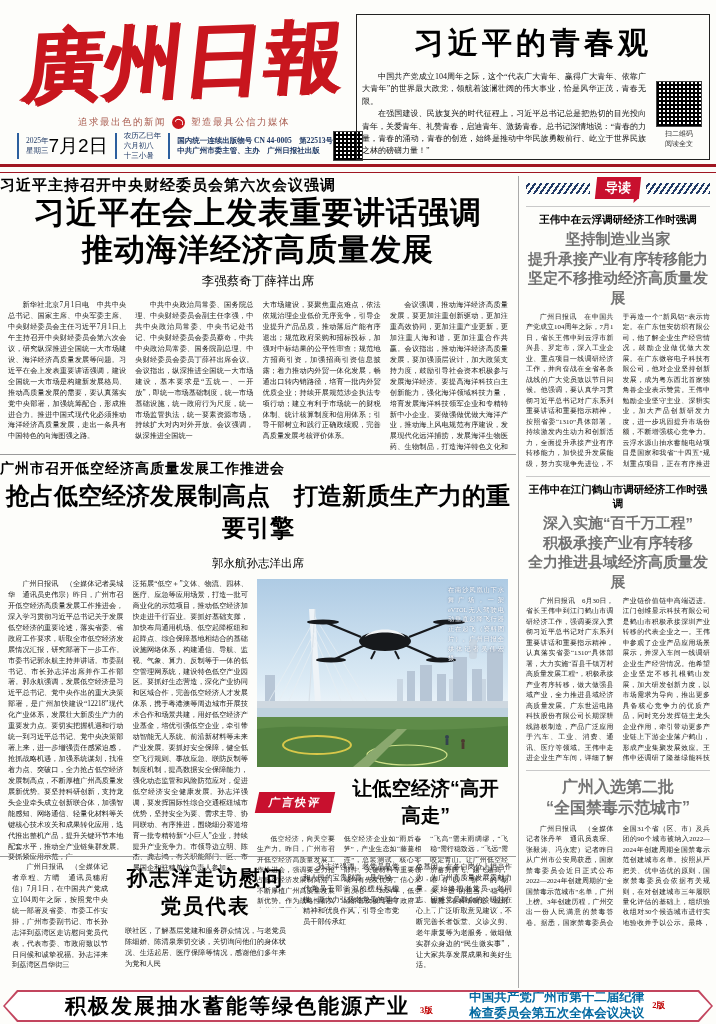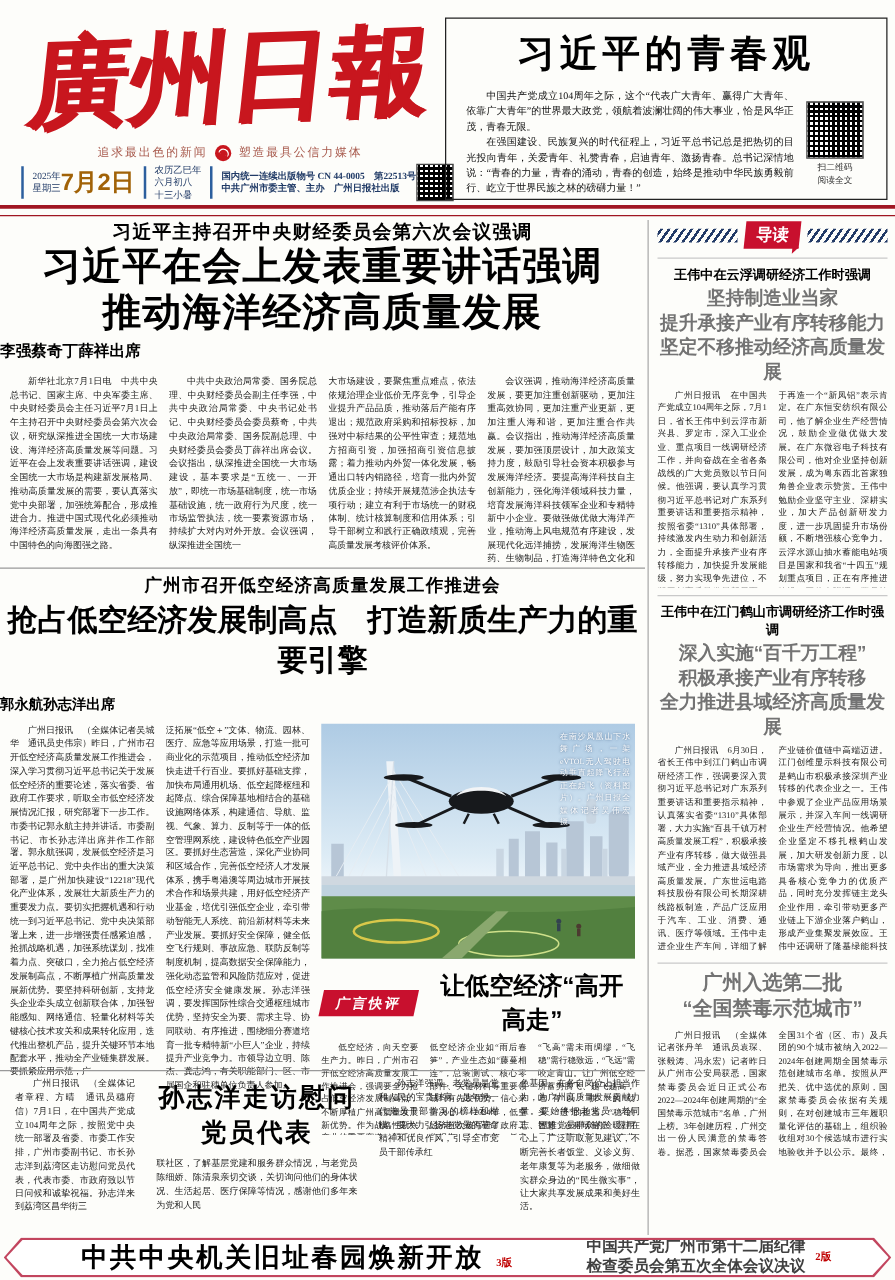--- a/index.html
+++ b/index.html
@@ -17,39 +17,39 @@
              font-family:"DejaVu Serif",serif;transform:skewX(-8deg) rotate(-2deg);
              letter-spacing:1px;text-shadow:2px 1px 0 #c8161e;}
   .tagline{left:16px;top:116px;width:336px;text-align:center;font-size:9.5px;color:#a85a4d;
            letter-spacing:1.5px;display:flex;align-items:center;justify-content:center;gap:6px;}
   .tagcircle{width:13px;height:13px;border-radius:50%;background:#c8161e;position:relative;flex:0 0 auto;}
   .tagcircle::after{content:"";position:absolute;left:3px;top:3px;width:7px;height:4px;
                     border:1.5px solid #fff;border-bottom:none;border-radius:6px 6px 0 0;transform:rotate(25deg);}
   .datebar{left:10px;top:130px;width:348px;height:32px;display:flex;align-items:center;color:#203a66;}
   .vsep{width:2px;height:26px;background:#2c5f9e;margin:0 7px;flex:0 0 auto;}
   .d-tiny{font-size:7.5px;line-height:1.35;white-space:nowrap;}
-  .d-big{font-size:19px;font-weight:700;color:#a16207;font-family:"Liberation Sans",sans-serif;white-space:nowrap;}
+  .d-big{font-size:19px;font-weight:400;color:#000000;font-family:"Liberation Sans",sans-serif;white-space:nowrap;}
   .qr{background:repeating-linear-gradient(90deg,#000 0 2px,transparent 2px 4px),
                repeating-linear-gradient(0deg,#000 0 2px,#fff 2px 4px);border:1px solid #444;}
   .redrule{left:0;top:164px;width:716px;height:5px;border-top:3px solid #a01622;border-bottom:1px solid #a01622;}
   
-  .youth{left:356px;top:14px;width:354px;height:146px;border:1.5px solid #222;box-sizing:border-box;padding:6px 16px;}
+  .youth{left:356px;top:14px;width:354px;height:146px;border:1.5px solid #222;box-sizing:border-box;padding:6px 5px;}
   .youth-title{text-align:center;font-size:30px;letter-spacing:4px;margin:2px 0 7px;color:#000;}
   .youth-body{display:flex;gap:8px;}
   .youth-text{flex:1;font-size:8px;line-height:1.55;text-align:justify;overflow:hidden;height:86px;}
   .youth-text p{margin:0;text-indent:2em;}
   .youth-qr{width:50px;flex:0 0 auto;text-align:center;}
   .youth-qr .qr{width:44px;height:44px;margin:10px auto 3px;}
   .youth-qr div.cap{font-size:7px;color:#333;line-height:1.4;}
   
   .main{left:0;top:176px;width:516px;}
-  .kicker{text-align:center;font-size:15px;font-weight:700;letter-spacing:1px;color:#000;}
+  .kicker{font-size:15px;font-weight:700;letter-spacing:1px;color:#000;}
   .main-h{.text-align:center;}
   .main-h div{text-align:center;font-size:31px;line-height:1.18;letter-spacing:1px;color:#000;}
-  .byline{text-align:left;font-size:12.5px;font-weight:700;margin-top:5px;color:#000;}
+  .byline{text-align:center;font-size:12.5px;font-weight:400;margin-top:5px;color:#000;}
   .main-cols{margin:10px 8px 0;height:150px;}
   .hdiv{left:0;top:454px;width:516px;height:1px;background:#999;}
   
   .sbar-rule{left:518px;top:176px;width:1px;height:812px;background:#aaa;}
   .sidebar{left:526px;top:176px;width:184px;}
   .badge-row{display:flex;align-items:center;gap:6px;height:24px;margin-bottom:6px;}
   .hatch{flex:1;height:11px;background:repeating-linear-gradient(-55deg,#223a66 0 2px,transparent 2px 5px);}
   .badge{flex:0 0 auto;background:#c8102e;color:#fff;font-size:13px;font-weight:900;padding:2px 9px;
          transform:skewX(-6deg);font-family:"DejaVu Serif",serif;position:relative;}
   .badge::after{content:"";position:absolute;right:-5px;bottom:-4px;border:5px solid transparent;border-left-color:#c8102e;}
@@ -88,21 +88,21 @@
   
   .banner{left:3px;top:990px;width:710px;height:32px;}
   .banner-o{position:absolute;inset:0;background:#c2455e;
             clip-path:polygon(14px 0,calc(100% - 14px) 0,100% 50%,calc(100% - 14px) 100%,14px 100%,0 50%);}
   .banner-i{position:absolute;inset:2px;background:#fff;
             clip-path:polygon(13px 0,calc(100% - 13px) 0,100% 50%,calc(100% - 13px) 100%,13px 100%,0 50%);
             display:flex;align-items:center;justify-content:space-between;padding:0 46px 0 60px;box-sizing:border-box;}
   .ban-l{display:flex;align-items:baseline;gap:10px;}
   .ban-l .t{font-size:21px;letter-spacing:2px;color:#000;}
   .ban-r{display:flex;align-items:center;gap:8px;}
-  .ban-r .t{font-size:12.5px;font-weight:700;line-height:1.25;color:#404040;max-width:220px;}
+  .ban-r .t{font-size:12.5px;font-weight:700;line-height:1.25;color:#0369a1;max-width:220px;}
   .bpage{color:#c00000;font-size:8.5px;font-weight:700;flex:0 0 auto;}
 </style>
 </head>
 <body>
 
 <div class="page">
 
   <div class="abs logo">
     <span>廣州日報</span>
   </div>
@@ -325,21 +325,21 @@
       </div>
     </div>
     <div class="col ind side">孙志洋强调，老党员是党和人民的宝贵财富，是年轻一代党员干部学习的榜样和楷模。要大力弘扬老党员的革命精神和优良作风，引导全市党员干部传承红</div>
     <div class="col side">色基因，在各自岗位上担当作为，为广州高质量发展贡献力量。要始终把老党员、老同志、困难党员群众的冷暖挂在心上，广泛听取意见建议，不断完善长者饭堂、义诊义剪、老年康复等为老服务，做细做实群众身边的“民生微实事”，让大家共享发展成果和美好生活。</div>
   </div>
 
   <div class="abs banner">
     <div class="banner-o"></div>
     <div class="banner-i">
       <div class="ban-l">
-        <span class="t hl">中共中央机关旧址春园焕新开放</span>
+        <span class="t hl">积极发展抽水蓄能等绿色能源产业</span>
         <span class="bpage">3版</span>
       </div>
       <div class="ban-r">
         <span class="t">
           <span>中国共产党广州市第十二届纪律</span><br>
           <span>检查委员会第五次全体会议决议</span>
         </span>
         <span class="bpage">2版</span>
       </div>
     </div>

